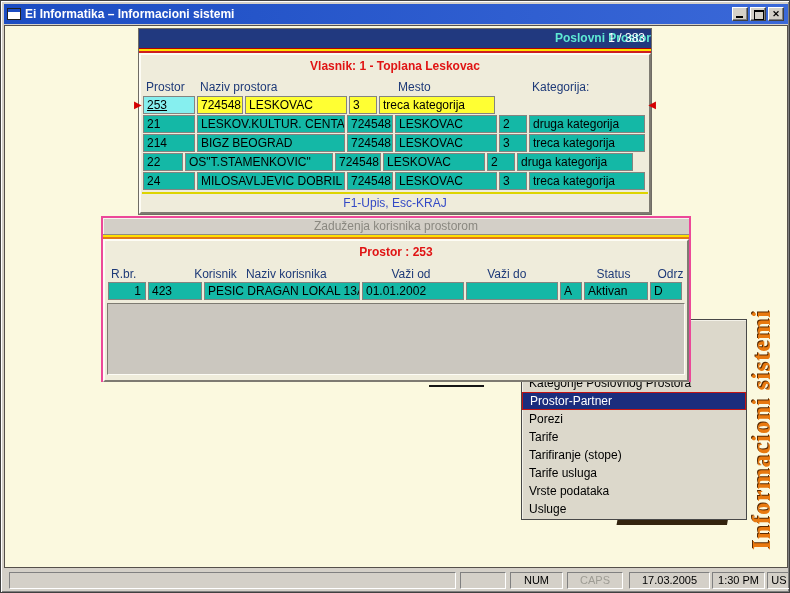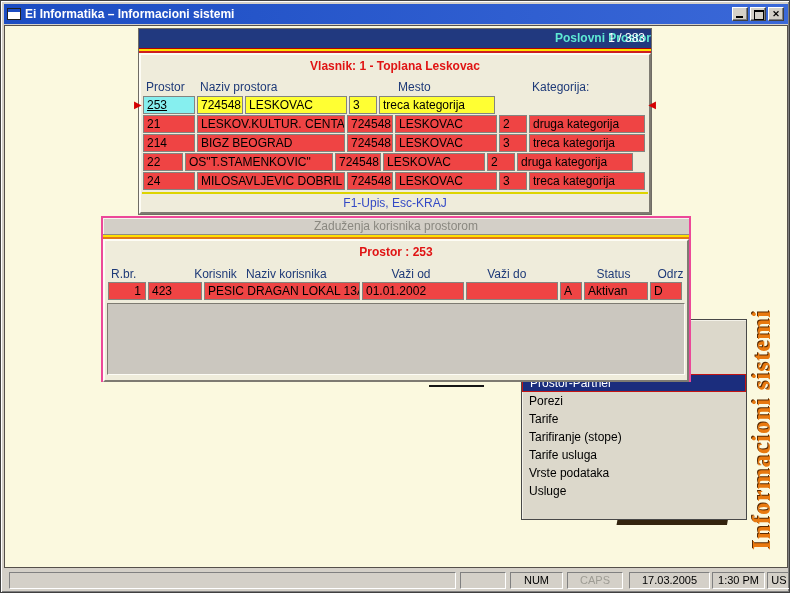--- a/index.html
+++ b/index.html
@@ -32,21 +32,21 @@
   
   .menu{position:absolute;left:520px;top:318px;width:226px;height:201px;z-index:2;
     background:#dcd8cb;border:1px solid #484848;box-shadow:inset 1px 1px 0 #f3f1e8;padding-top:54px;}
   .mitem{height:18px;line-height:18px;font-size:12px;color:#000;padding-left:7px;white-space:nowrap;overflow:hidden;}
   .mitem.msel{background:#1b2d7d;color:#fff;border:1px solid #c21414;line-height:16px;}
   
   .dlg-body{background:#efecdb;border:2px solid;border-color:#fdfcf5 #7e7b72 #7e7b72 #fdfcf5;}
   .red-label{color:#e01414;font-size:12px;text-align:center;font-weight:bold;}
   .thead,.trow{display:flex;gap:2px;}
   .hcell{font-size:12px;color:#1e3a78;padding-left:3px;white-space:nowrap;overflow:hidden;background:transparent;}
-  .cell{background:#ef4444;border:1px solid #848480;font-size:12px;color:#000;padding-left:3px;
+  .cell{background:#14b8a6;border:1px solid #848480;font-size:12px;color:#000;padding-left:3px;
     white-space:nowrap;overflow:hidden;line-height:16px;}
   .trow{height:18px;margin-bottom:1px;position:relative;}
   .trow .cell{height:18px;}
   .trow.sel .cell{background:#ffff33;}
   .trow.sel .cell.focus{background:#86efef;text-decoration:underline;}
   .cell.right{text-align:right;padding-right:4px;}
   .mark{position:absolute;top:3px;font-size:10px;color:#d40000;line-height:12px;}
   .mark.l{left:-9px;} .mark.r{right:-9px;}
   
   .dlg1{position:absolute;left:137px;top:27px;width:514px;height:187px;z-index:3;
@@ -96,20 +96,21 @@
   </div>
 
   <div class="client"></div>
 
   <div class="brand-one">1</div>
   <div class="brand-vtext">Informacioni sistemi</div>
   <div class="edge-frag"></div>
 
   <div class="menu">
     <div id="menu-items">
+        <div class="mitem">Kategorije Poslovnog Prostora</div>
         <div class="mitem msel">Prostor-Partner</div>
         <div class="mitem">Porezi</div>
         <div class="mitem">Tarife</div>
         <div class="mitem">Tarifiranje (stope)</div>
         <div class="mitem">Tarife usluga</div>
         <div class="mitem">Vrste podataka</div>
         <div class="mitem">Usluge</div>
       </div>
   </div>
 

